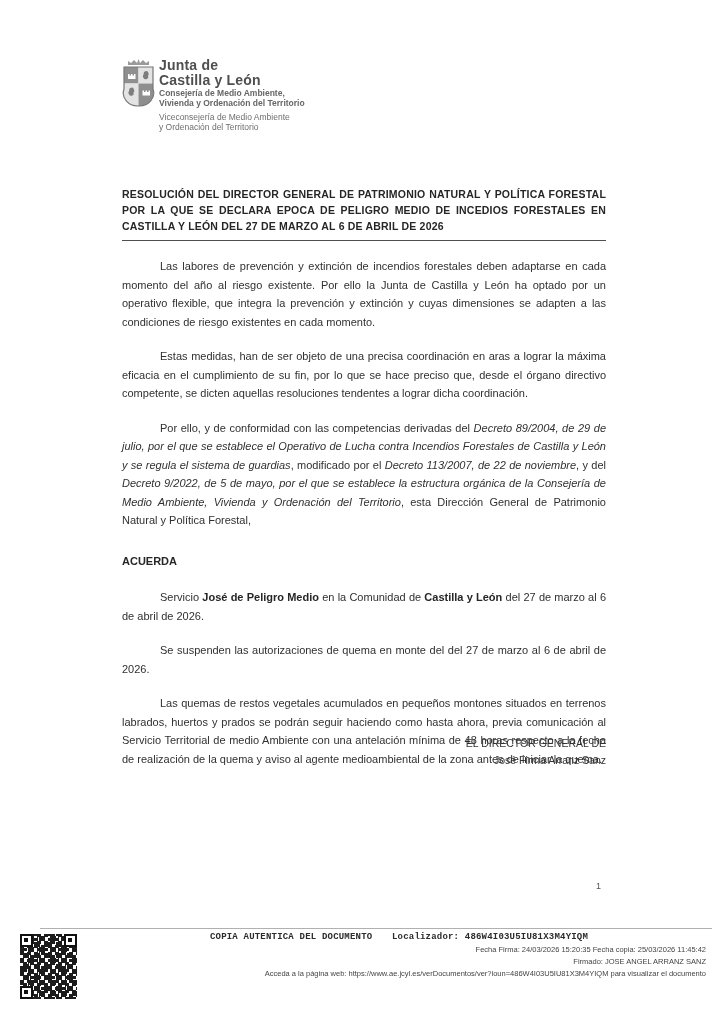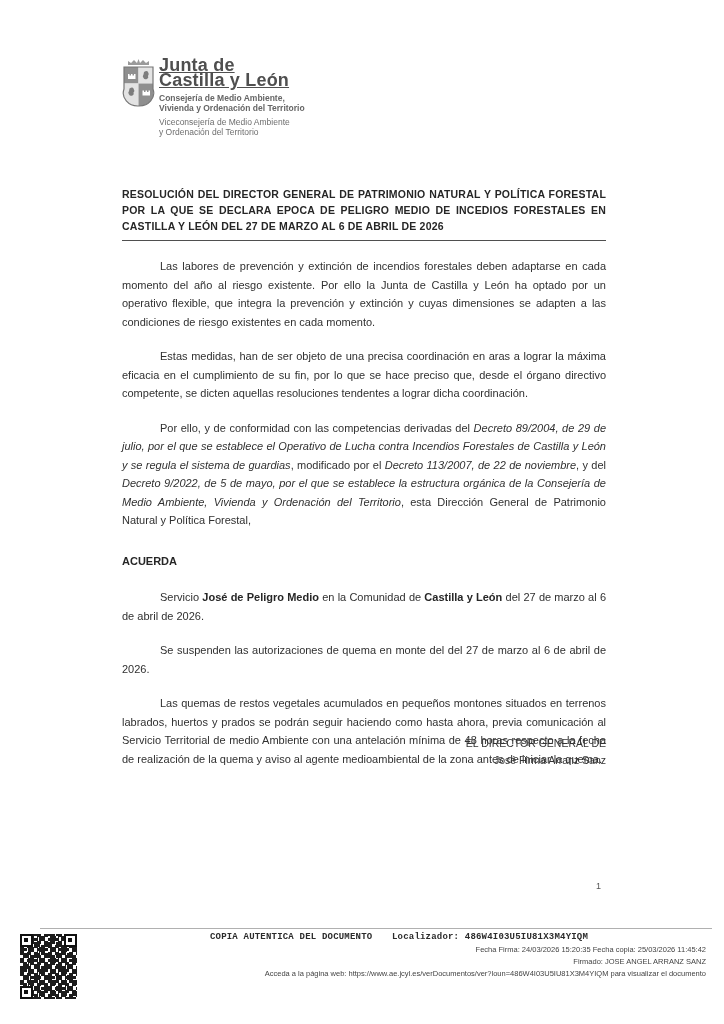--- a/index.html
+++ b/index.html
@@ -5,22 +5,22 @@
   html,body { margin:0; padding:0; background:#ffffff; }
   .page {
     position:relative; width:724px; height:1024px; background:#ffffff;
     font-family:"Liberation Sans", sans-serif; color:#333; overflow:hidden;
   }
   .content { position:absolute; left:122px; top:58px; width:484px; }
 
   
   .org-header { position:relative; padding-left:37px; min-height:104px; }
   .shield { position:absolute; left:0; top:1px; }
-  .org-name { font-size:18px; font-weight:bold; color:#4f4f4f; line-height:15px; letter-spacing:.2px;text-decoration:underline; }
-  .dept-bold { margin-top:5px; font-size:8.5px; font-weight:bold; color:#666; line-height:10px; }
+  .org-name { font-size:14px; font-weight:bold; color:#4f4f4f; line-height:15px; letter-spacing:.2px; }
+  .dept-bold { font-size:8.5px; font-weight:bold; color:#666; line-height:10px; }
   .dept-reg  { margin-top:4px; font-size:8.5px; color:#6e6e6e; line-height:10px; }
 
   
   .doc-title {
     margin-top:24px; font-size:10.5px; font-weight:bold; color:#262626;
     line-height:16px; text-align:justify; letter-spacing:.2px;
   }
   .title-rule { margin-top:6px; border:none; border-top:1.5px solid #4f4f4f; height:0; }
 
   

